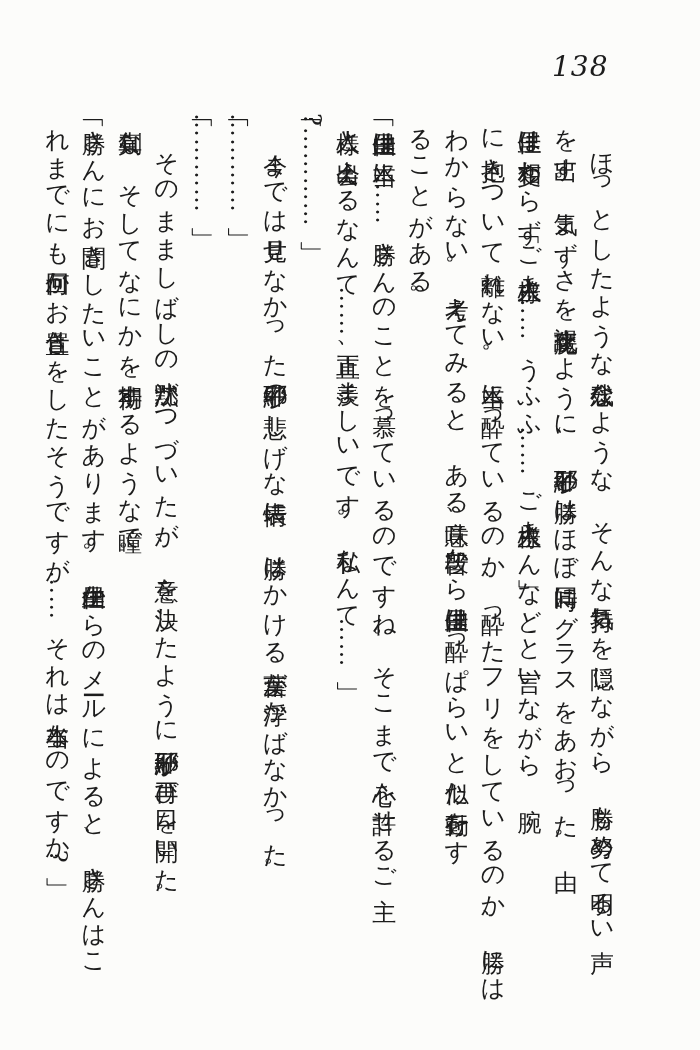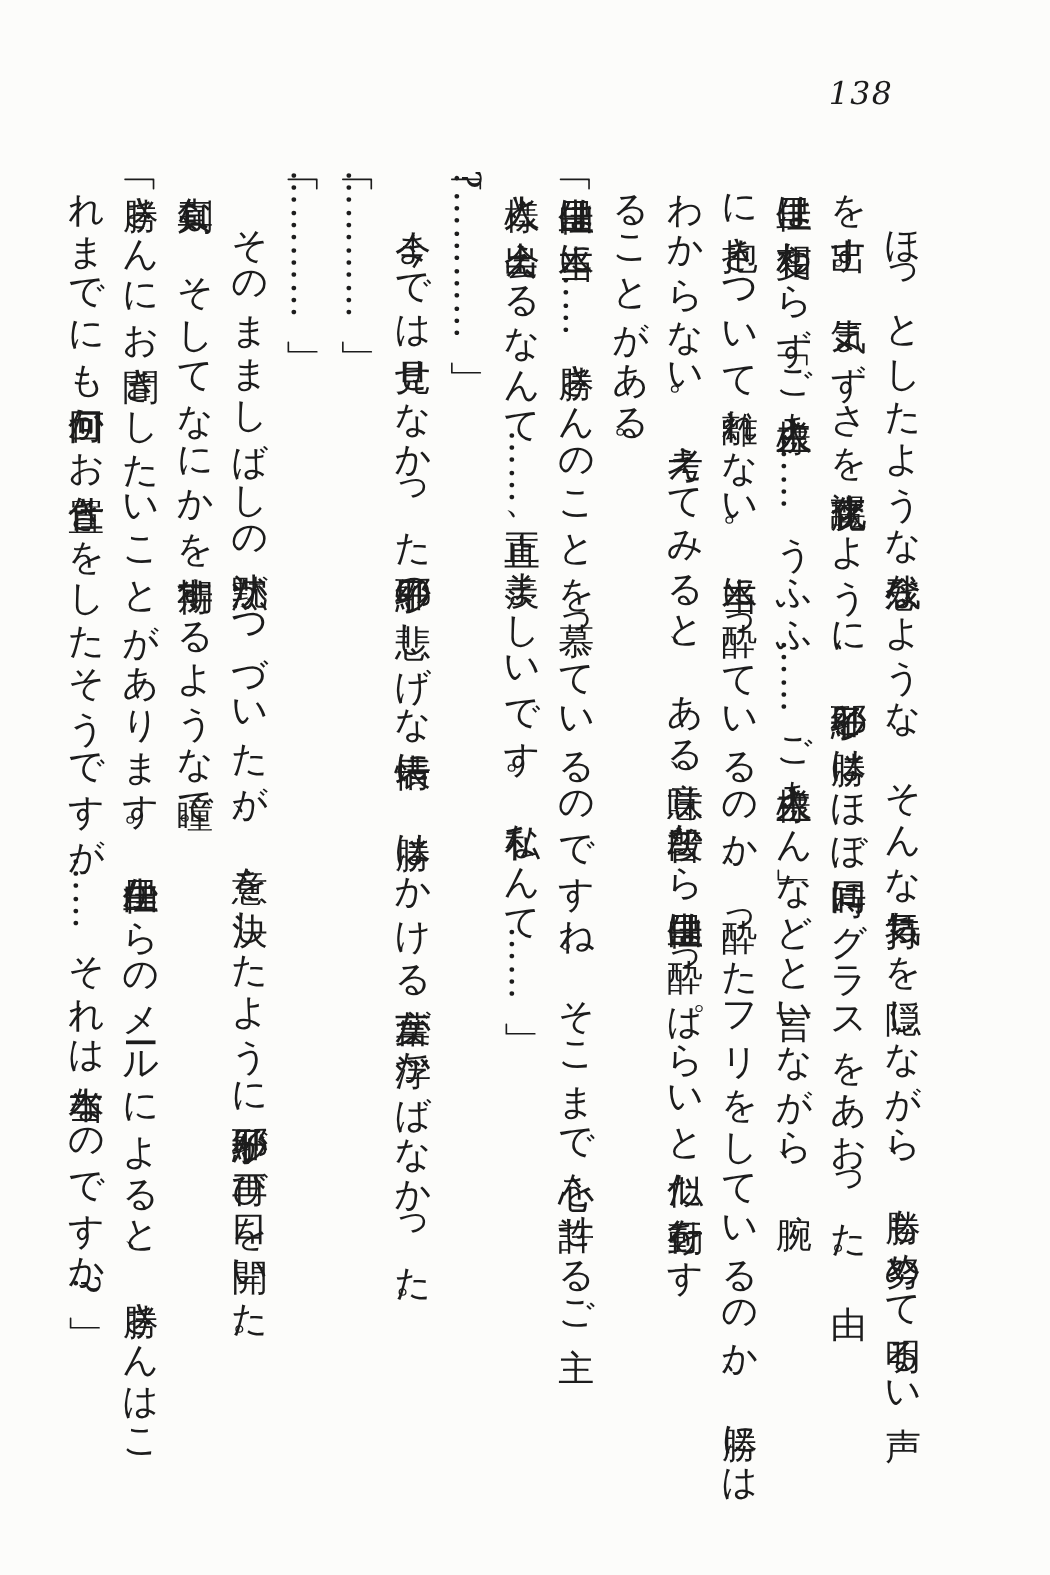--- a/index.html
+++ b/index.html
@@ -18,21 +18,21 @@
     position: absolute;
     inset: 0;
     background: #fcfcfa;
   }
   .page-number {
     position: absolute;
     top: 50px;
     left: 552px;
     width: 44px;
     text-align: center;
-    font-size: 21px;
+    font-size: 28px;
     font-style: italic;
     color: #1c1c1c;
     letter-spacing: 1px;
   }
   .text-block {
     position: absolute;
     top: 112px;
     right: 80px;
     height: 912px;
     writing-mode: vertical-rl;

